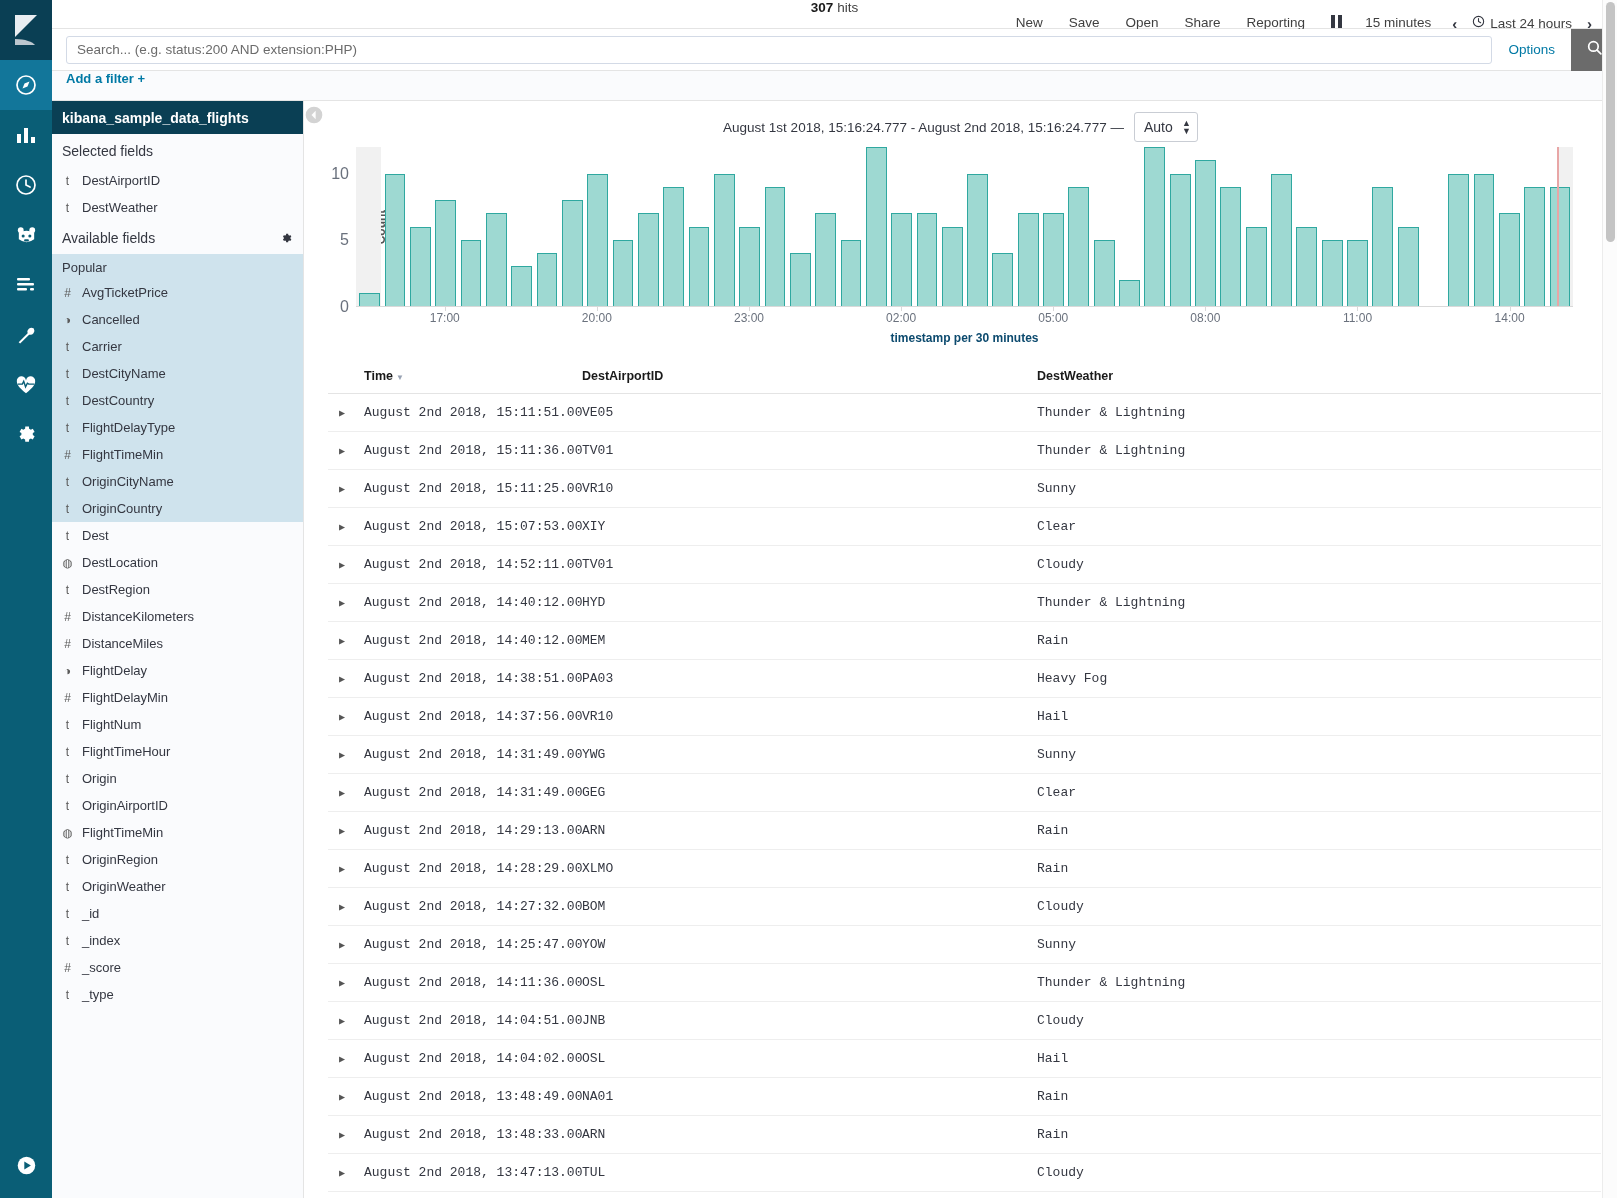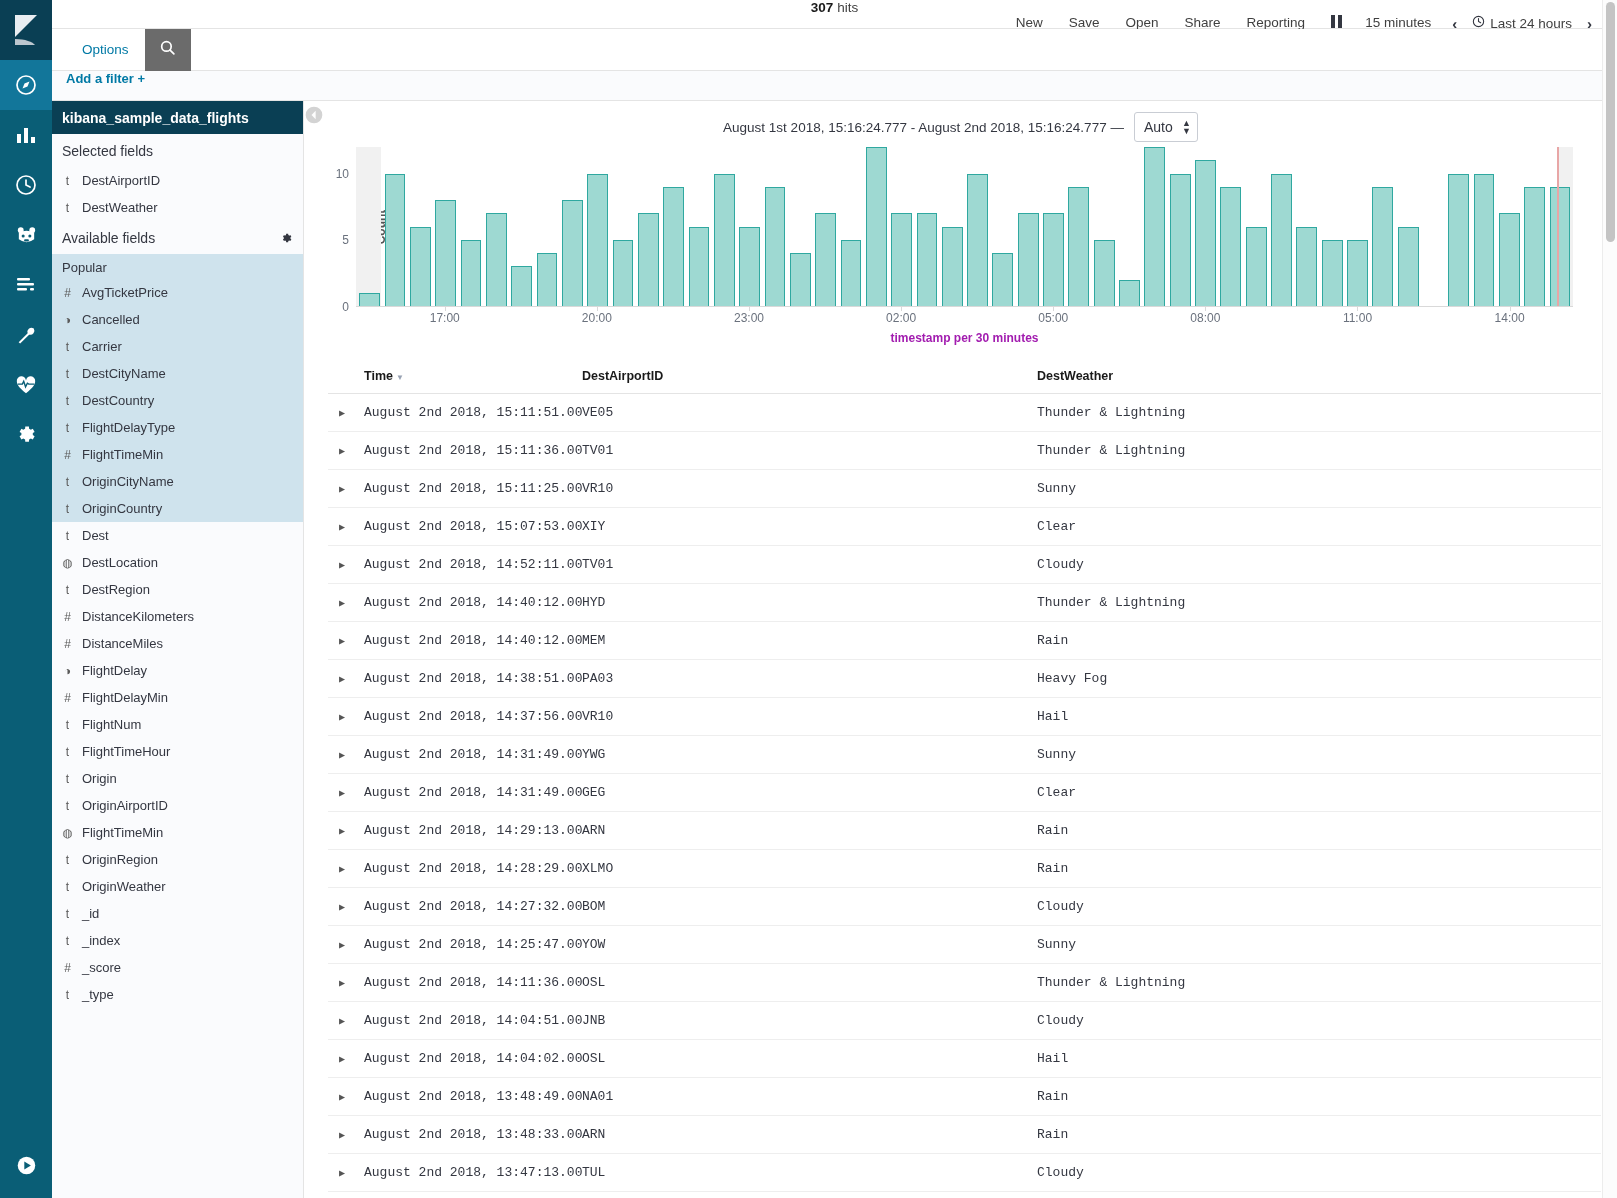--- a/index.html
+++ b/index.html
@@ -131,33 +131,33 @@
     pointer-events: none; font-size: 9px; line-height: 8px; color: #343741; }
 
   
   .chartbox { height: 210px; position: relative; padding: 0 16px 0 0; }
   .chart-inner { position: relative; height: 160px; margin-left: 52px; margin-right: 28px; }
   .ylabel {
     position: absolute; left: 8px; top: 50%; transform: translateY(-50%) rotate(-90deg);
     transform-origin: center; font-size: 12px; font-weight: bold; color: #555;
     white-space: nowrap;
   }
-  .ytick { position: absolute; right: 100%; margin-right: 7px; font-size: 12px; color: #6a717d;
+  .ytick { position: absolute; right: 100%; margin-right: 7px; font-size: 16px; color: #6a717d;
     transform: translateY(-50%); white-space: nowrap;}
   .axis-v { position: absolute; left: 0; top: 0; bottom: 0; width: 1px; background: #d9d9d9; }
   .axis-h { position: absolute; left: 0; right: 0; bottom: 0; height: 1px; background: #d9d9d9; }
   .bars { position: absolute; left: 1px; right: 0; bottom: 1px; top: 0; display: flex; align-items: flex-end; }
   .bar-slot { flex: 1; display: flex; align-items: flex-end; justify-content: center; height: 100%; }
   .bar { width: 82%; background: #9ed9d2; border: 1.3px solid #2fa8a0; border-bottom: none; }
   .hl-band { position: absolute; top: 0; bottom: 1px; background: #f1f1f1; z-index: 0; }
   .nowline { position: absolute; top: 0; bottom: 1px; width: 1.5px; background: #e8a6a6; z-index: 5; }
   .xticks { position: relative; margin-left: 52px; margin-right: 28px; height: 22px; }
   .xtick { position: absolute; top: 4px; font-size: 12px; color: #6a717d; transform: translateX(-50%); }
   .xtickmark { position:absolute; top:0; width:1px; height:4px; background:#d9d9d9; }
-  .xaxis-title { text-align: center; font-size: 12px; font-weight: bold; color: #a21caf; margin-top: 2px;
+  .xaxis-title { text-align: center; font-size: 12px; font-weight: bold; color: #0c4a6e; margin-top: 2px;
     margin-left: 52px; margin-right: 28px;}
 
   
   .tablewrap { flex: 1; overflow: hidden; padding: 0 16px 0 24px; position: relative; }
   table.docs { width: 100%; border-collapse: collapse; table-layout: fixed; }
   table.docs th {
     text-align: left; font-size: 12.5px; color: #1a1a1a; font-weight: bold;
     padding: 12px 0 10px 0; border-bottom: 1px solid #e4e4e4;
     font-family: "Liberation Sans", sans-serif;
   }
@@ -281,20 +281,21 @@
                 <path d="M12 6.5V12l4 2.4" stroke-linecap="round"></path>
             </svg>
           </span>
           <span>Last 24 hours</span>
         </div>
         <div class="arrow-btn">›</div>
       </div>
     </div>
 
     <div class="querybar">
+      <input class="qinput" type="text" placeholder="Search... (e.g. status:200 AND extension:PHP)" style="">
       <a class="options-link">Options</a>
       <div class="search-btn">
         <span>
           <svg width="17" height="17" viewBox="0 0 24 24" fill="none" stroke="#fff" stroke-width="2.4">
             <circle cx="10.5" cy="10.5" r="6.7"></circle>
               <path d="M15.6 15.6L21 21" stroke-linecap="round"></path>
           </svg>
         </span>
       </div>
     </div>

